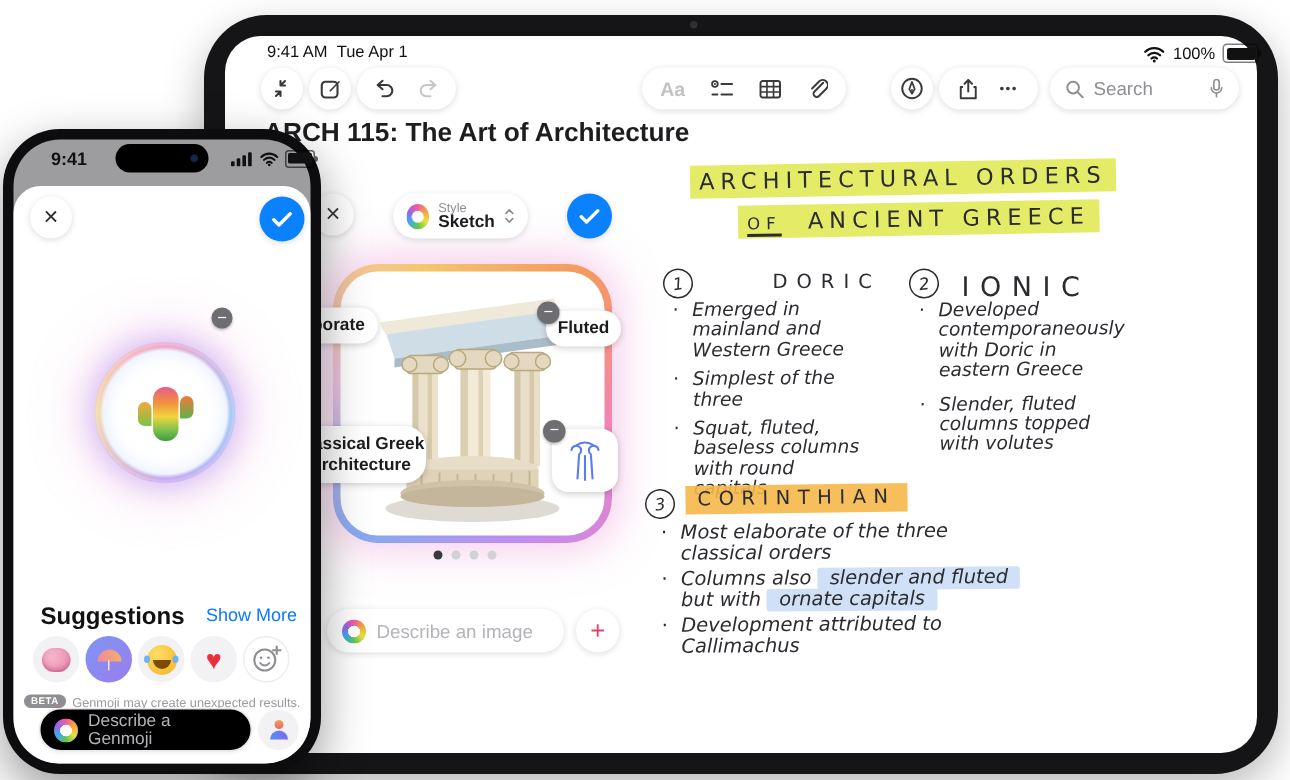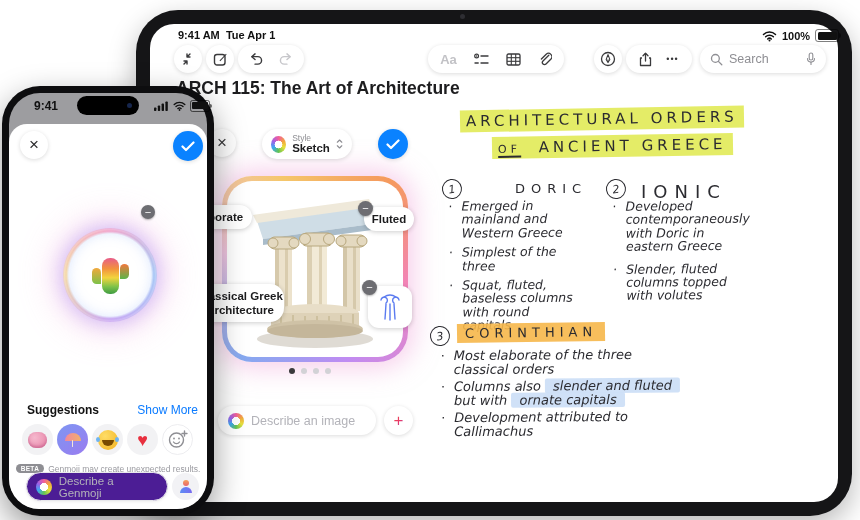--- a/index.html
+++ b/index.html
@@ -10,21 +10,21 @@
   .ipad-frame{left:136px;top:10px;width:716px;height:506px;background:#151517;
     border-radius:42px;box-shadow:0 10px 28px rgba(0,0,0,.28);}
   .ipad-screen{left:150px;top:24px;width:688px;height:478px;background:#fff;border-radius:24px;overflow:hidden;}
   .iphone-frame{left:2px;top:86px;width:212px;height:430px;background:#0d0d0f;border-radius:38px;
     box-shadow:0 12px 32px rgba(0,0,0,.4);z-index:40;}
   .iphone-screen{left:9px;top:93px;width:198px;height:416px;background:#9d9da0;border-radius:31px;overflow:hidden;z-index:41;}
   
   .pill{background:#fff;border-radius:999px;box-shadow:0 1px 4px rgba(0,0,0,.14);display:flex;align-items:center;justify-content:center;gap:14px;}
   .cbtn{background:#fff;border-radius:50%;box-shadow:0 1px 4px rgba(0,0,0,.14);display:flex;align-items:center;justify-content:center;}
   svg.icn{display:block;}
-  .stat{font-size:11px;font-weight:bold;color:#111;}
+  .stat{font-size:11px;font-weight:normal;color:#111;}
   .beta-pill{display:inline-block;background:#8e8e93;color:#fff;font-size:7.5px;font-weight:bold;
     padding:1px 5px;border-radius:7px;letter-spacing:.3px;vertical-align:middle;}
   .beta-txt{font-size:9.5px;color:#9a9aa0;vertical-align:middle;margin-left:4px;}
   
   .hw{font-family:"DejaVu Sans",sans-serif;color:#2b2b30;}
   .hw-caps{font-weight:500;letter-spacing:4px;}
   .hw-body{font-style:italic;line-height:13.4px;font-size:12.5px;white-space:pre-line;}
   .hl-y{background:rgba(223,233,76,.85);padding:2px 6px;}
   .hl-o{background:rgba(246,183,74,.9);padding:2px 8px;}
   .hl-b{background:rgba(205,223,247,.95);border-radius:2px;padding:0 8px;}
@@ -351,21 +351,21 @@
 
   <div class="abs orb"></div>
   <div class="abs cactus-armL"></div>
   <div class="abs cactus-armR"></div>
   <div class="abs cactus-body"></div>
 
   <div class="abs minus-badge" style="left:141px;top:205px;width:14px;height:14px;z-index:43;">
       <span>−</span>
     </div>
 
-  <div class="abs" style="left:27px;top:403px;font-size:12px;font-weight:bold;color:#111;z-index:42;">Suggestions</div>
+  <div class="abs" style="left:27px;top:403px;font-size:16px;font-weight:bold;color:#111;z-index:42;">Suggestions</div>
   <div class="abs" style="left:128px;top:403px;width:70px;text-align:right;font-size:12px;color:#0a7aff;z-index:42;">Show More</div>
 
   <div class="abs sug" style="left:22px;top:424px;">
     <span style="width:19px;height:16px;border-radius:9px;background:radial-gradient(circle at 35% 35%,#f5b8cd,#e884a8);box-shadow:inset 0 -2px 3px rgba(180,70,120,.5);display:block;"></span>
   </div>
   <div class="abs sug" style="left:57px;top:424px;background:linear-gradient(140deg,#7e96f2,#9a7cf0);">
     <span style="position:relative;width:16px;height:14px;display:block;">
       <span style="position:absolute;left:0;top:0;width:16px;height:8px;border-radius:8px 8px 0 0;background:linear-gradient(90deg,#f2889c,#f2b06b);"></span>
       <span style="position:absolute;left:7.2px;top:7px;width:1.6px;height:7px;background:#f5e6d8;border-radius:1px;"></span>
     </span>
@@ -387,21 +387,21 @@
         <circle cx="11" cy="8.5" r=".9" fill="#8e8e93"></circle>
       <path d="M5.5 12 a3.6 3.6 0 0 0 6 0" stroke="#8e8e93" stroke-width="1.3" fill="none" stroke-linecap="round"></path>
       <path d="M16.5 1 v5 M14 3.5 h5" stroke="#8e8e93" stroke-width="1.4" stroke-linecap="round"></path>
     </svg>
   </div>
 
   <div class="abs" style="left:9px;top:459px;width:198px;text-align:center;z-index:42;">
     <span class="beta-pill" style="font-size:6.5px;">BETA</span><span class="beta-txt" style="font-size:8.5px;">Genmoji may create unexpected results.</span>
   </div>
 
-  <div class="abs" style="left:26px;top:472px;width:142px;height:29px;background:#4c1d95;border:1px solid #e8e8ec;border-radius:15px;box-shadow:0 1px 3px rgba(0,0,0,.07);display:flex;align-items:center;gap:7px;padding:0 9px;box-sizing:border-box;z-index:42;">
+  <div class="abs" style="left:26px;top:472px;width:142px;height:29px;background:#000000;border:1px solid #e8e8ec;border-radius:15px;box-shadow:0 1px 3px rgba(0,0,0,.07);display:flex;align-items:center;gap:7px;padding:0 9px;box-sizing:border-box;z-index:42;">
     <span class="rainbow-ic" style="width:16px;height:16px;"></span>
     <span class="ph" style="font-size:11.5px;">Describe a Genmoji</span>
   </div>
   <div class="abs cbtn" style="left:172px;top:473px;width:27px;height:27px;background:#f2f2f5;box-shadow:none;z-index:42;">
     <span style="position:relative;width:14px;height:13px;display:block;">
       <span style="position:absolute;left:4px;top:0;width:6px;height:6px;border-radius:50%;background:linear-gradient(#f5a25b,#e8656f);"></span>
       <span style="position:absolute;left:1px;top:7px;width:12px;height:6px;border-radius:6px 6px 0 0;background:linear-gradient(90deg,#5b8df5,#7a6bf0);"></span>
     </span>
   </div>
 

